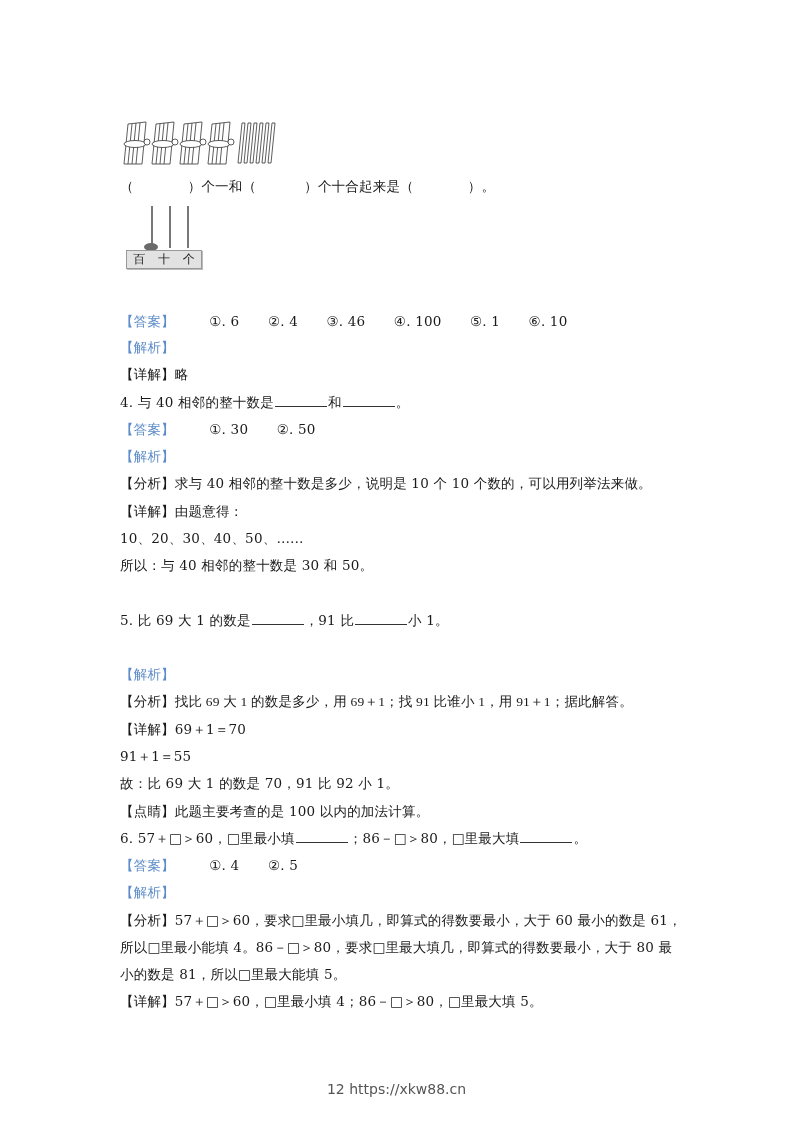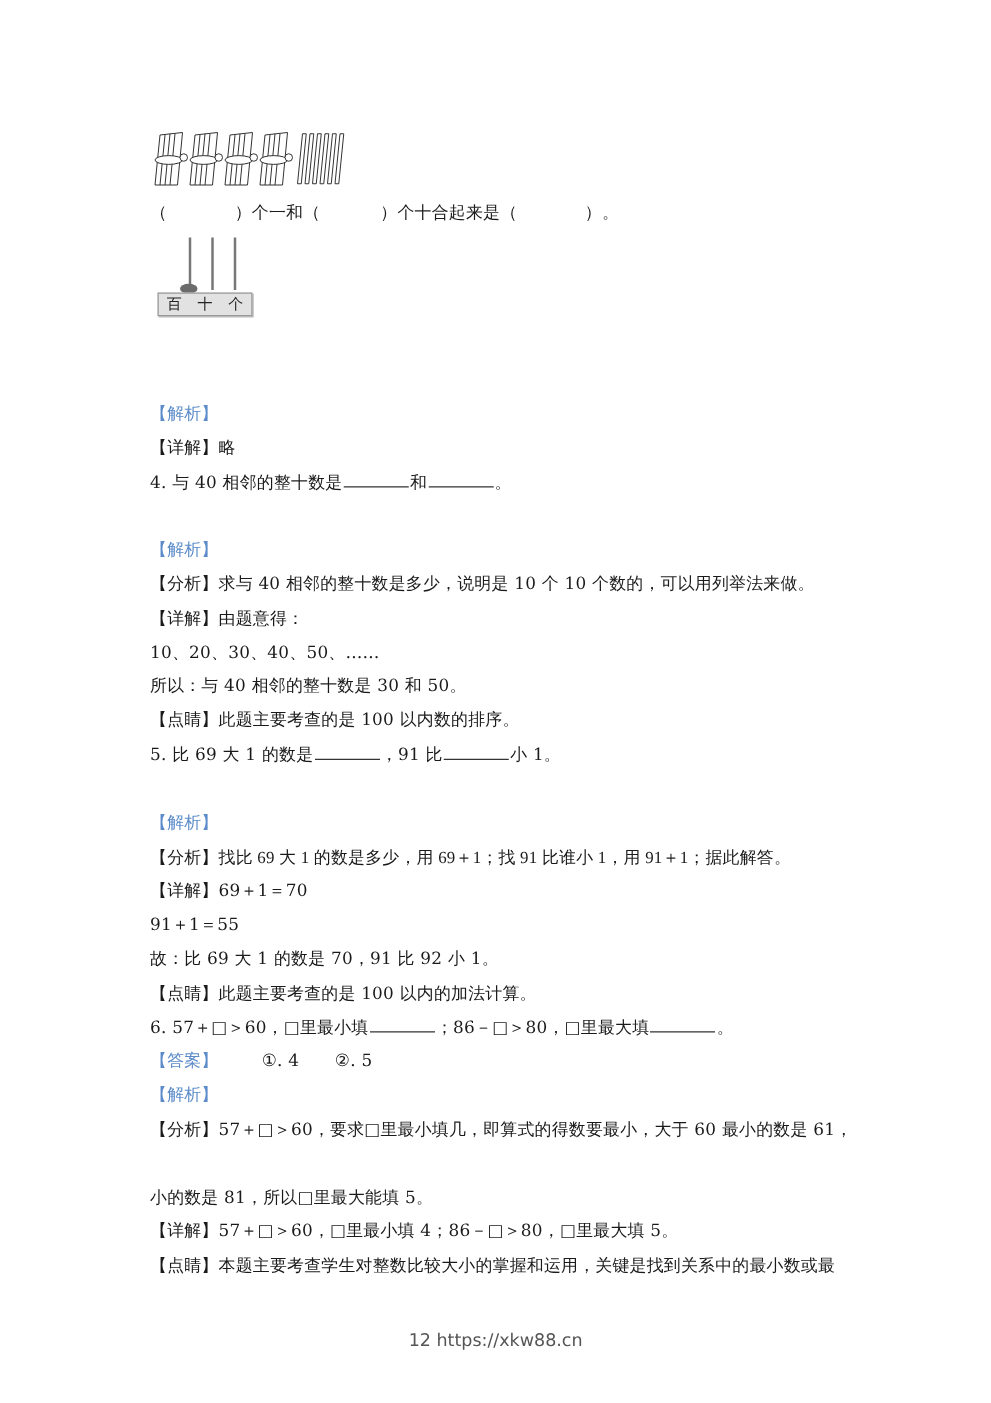--- a/index.html
+++ b/index.html
@@ -1,21 +1,21 @@
 <!DOCTYPE html>
 <html><head>
 <meta charset="utf-8">
 <style>
   html, body { margin: 0; padding: 0; background: #ffffff; }
   body {
     width: 793px; height: 1122px; position: relative; overflow: hidden;
     font-family: "DejaVu Serif", "Liberation Serif", serif;
     color: #1a1a1a;
   }
-  .page { position: absolute; left: 0; top: 0; width: 793px; height: 1102px; }
+  .page { position: absolute; left: 0; top: 16px; width: 793px; height: 1102px; }
   .line {
     position: absolute; left: 120px; font-size: 13.5px; line-height: 18px;
     white-space: nowrap; letter-spacing: 0.2px;
   }
   .label-blue { color: #5b8bc9; }
   .gap { display: inline-block; }
   .blank {
     display: inline-block; border-bottom: 1px solid #333; height: 12px;
     vertical-align: baseline; margin: 0 1px;
   }
@@ -102,41 +102,52 @@
     <div class="rod" style="left:65px;"></div>
     <div class="bead"></div>
     <div class="base">
       <span>百</span>
       <span>十</span>
       <span>个</span>
     </div>
   </div>
 
 
+  <div class="line" style="top:296px;">
+    <span class="label-blue">【答案】</span><span class="gap" style="width:30px"></span>
+    <span class="ans-item">①. 6</span>
+    <span class="ans-item">②. 4</span>
+    <span class="ans-item">③. 46</span>
+    <span class="ans-item">④. 100</span>
+    <span class="ans-item">⑤. 1</span>
+    <span class="ans-item">⑥. 10</span>
+  </div>
   <div class="line label-blue" style="top:322px;">【解析】</div>
   <div class="line" style="top:349px;">
     <span>【详解】</span><span>略</span>
   </div>
 
   <div class="line" style="top:377px;">
     <span>4.</span>
     <span>与 40 相邻的整十数是</span><span class="blank" style="width:52px"></span><span>和</span><span class="blank" style="width:52px"></span><span>。</span>
+  </div>
+  <div class="line" style="top:404px;">
+    <span class="label-blue">【答案】</span><span class="gap" style="width:30px"></span>
+    <span class="ans-item">①. 30</span>
+    <span class="ans-item">②. 50</span>
   </div>
   <div class="line label-blue" style="top:431px;">【解析】</div>
   <div class="line" style="top:458px;">
     <span>【分析】</span><span>求与 40 相邻的整十数是多少，说明是 10 个 10 个数的，可以用列举法来做。</span>
   </div>
   <div class="line" style="top:486px;">
     <span>【详解】</span><span>由题意得：</span>
   </div>
   <div class="line" style="top:513px;">10、20、30、40、50、……</div>
   <div class="line" style="top:540px;">所以：与 40 相邻的整十数是 30 和 50。</div>
-  <div class="line" style="top:567px;">
-    <span>【点睛】</span><span>此题主要考查的是 100 以内数的排序。</span>
-  </div>
 
   <div class="line" style="top:595px;">
     <span>5.</span>
     <span>比 69 大 1 的数是</span><span class="blank" style="width:52px"></span><span>，91 比</span><span class="blank" style="width:52px"></span><span>小 1。</span>
   </div>
   <div class="line label-blue" style="top:649px;">【解析】</div>
   <div class="line" style="top:677px;font-family:Liberation Serif, serif;">
     <span>【分析】</span><span>找比 69 大 1 的数是多少，用 69＋1；找 91 比谁小 1，用 91＋1；据此解答。</span>
   </div>
   <div class="line" style="top:704px;">
@@ -154,22 +165,20 @@
   </div>
   <div class="line" style="top:840px;">
     <span class="label-blue">【答案】</span><span class="gap" style="width:30px"></span>
     <span class="ans-item">①. 4</span>
     <span class="ans-item">②. 5</span>
   </div>
   <div class="line label-blue" style="top:867px;">【解析】</div>
   <div class="line" style="top:895px;">
     <span>【分析】</span><span>57＋□＞60，要求□里最小填几，即算式的得数要最小，大于 60 最小的数是 61，</span>
   </div>
+  <div class="line" style="top:922px;">所以□里最小能填 4。86－□＞80，要求□里最大填几，即算式的得数要最小，大于 80 最</div>
   <div class="line" style="top:949px;">小的数是 81，所以□里最大能填 5。</div>
   <div class="line" style="top:976px;">
     <span>【详解】</span><span>57＋□＞60，□里最小填 4；86－□＞80，□里最大填 5。</span>
-  </div>
-  <div class="line" style="top:1004px;">
-    <span>【点睛】</span><span>本题主要考查学生对整数比较大小的掌握和运用，关键是找到关系中的最小数或最</span>
   </div>
 
   <div class="footer">12 https://xkw88.cn</div>
 </div>
 
 </body></html>

